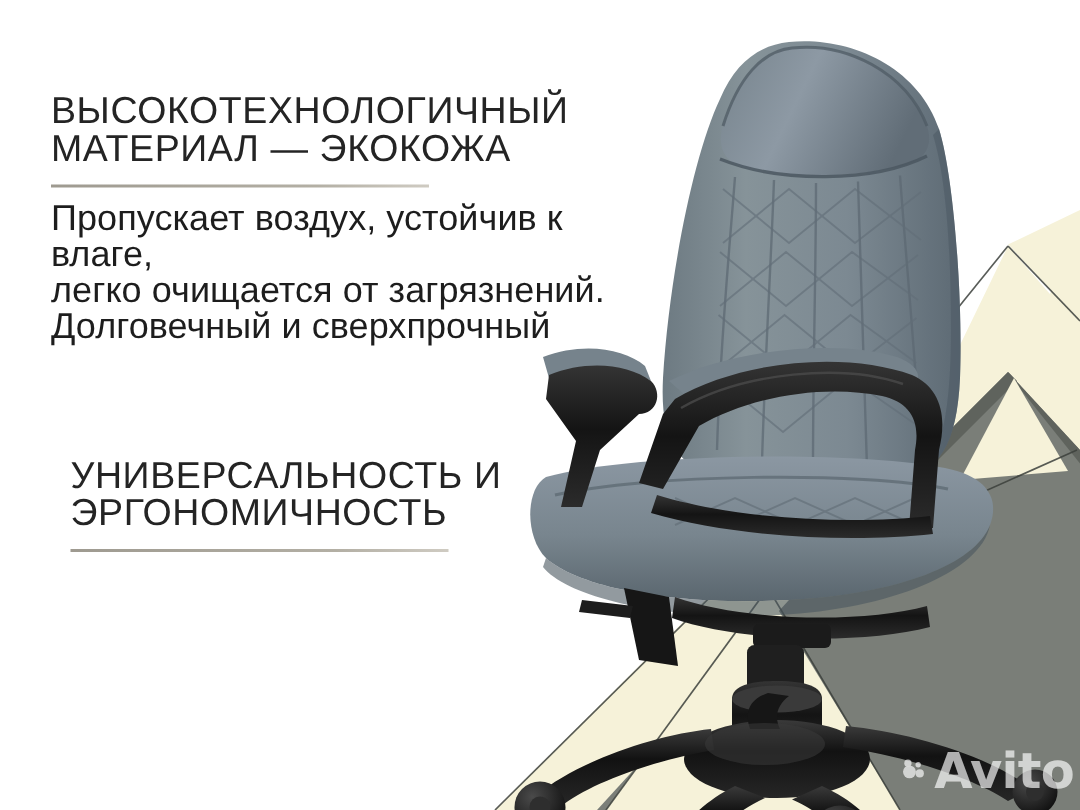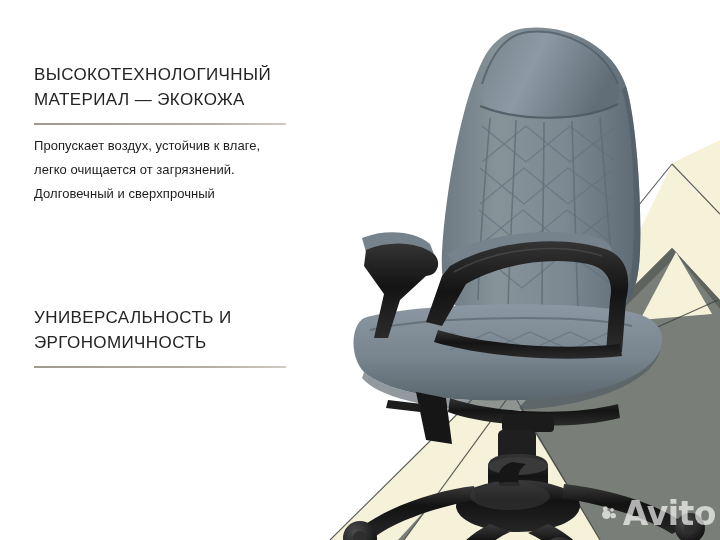--- a/index.html
+++ b/index.html
@@ -35,41 +35,41 @@
     height: 540px;
   }
 
   
   .text-col {
     position: absolute;
     left: 34px;
     width: 400px;
   }
   #block-material { top: 62px; }
-  #block-ergonomics { top: 305px; }
+  #block-ergonomics { top: 305px; margin-left: 13px; }
 
   .heading {
     margin: 0;
-    font-size: 17px;
+    font-size: 25px;
     line-height: 25px;
     letter-spacing: 0.4px;
     font-weight: 400;
     color: #242424;
     text-transform: uppercase;
     white-space: pre-line;
   }
   .divider {
     width: 252px;
     height: 2px;
     background: linear-gradient(to right, #9e9a90 0%, #b3afa4 70%, #cfcbc2 100%);
     margin: 11px 0 9px 0;
   }
   .body-text {
     margin: 0;
-    font-size: 13px;
+    font-size: 24px;
     line-height: 24px;
     font-weight: 400;
     color: #1d1d1d;
     white-space: pre-line;
     letter-spacing: 0.05px;
   }
 
   
   #watermark {
     position: absolute;

